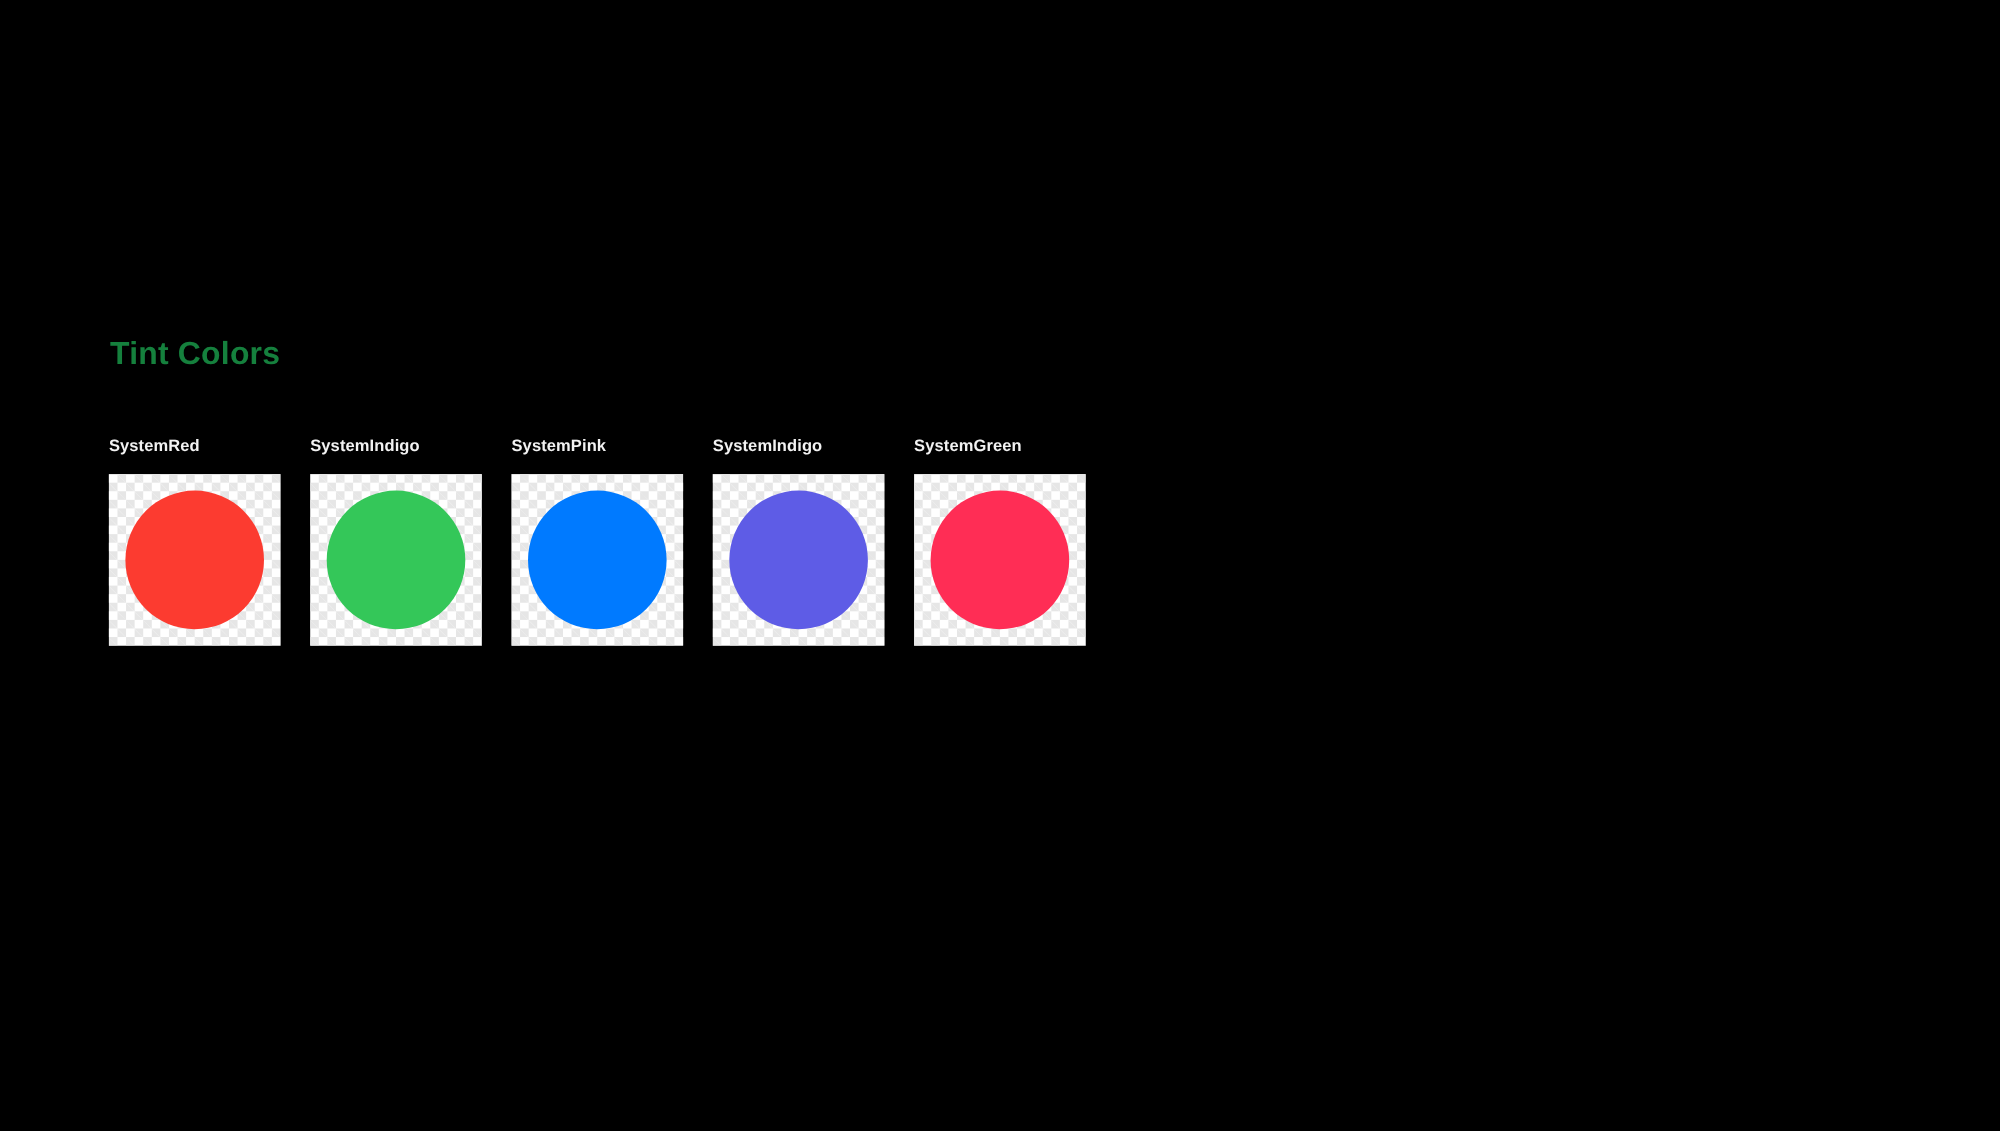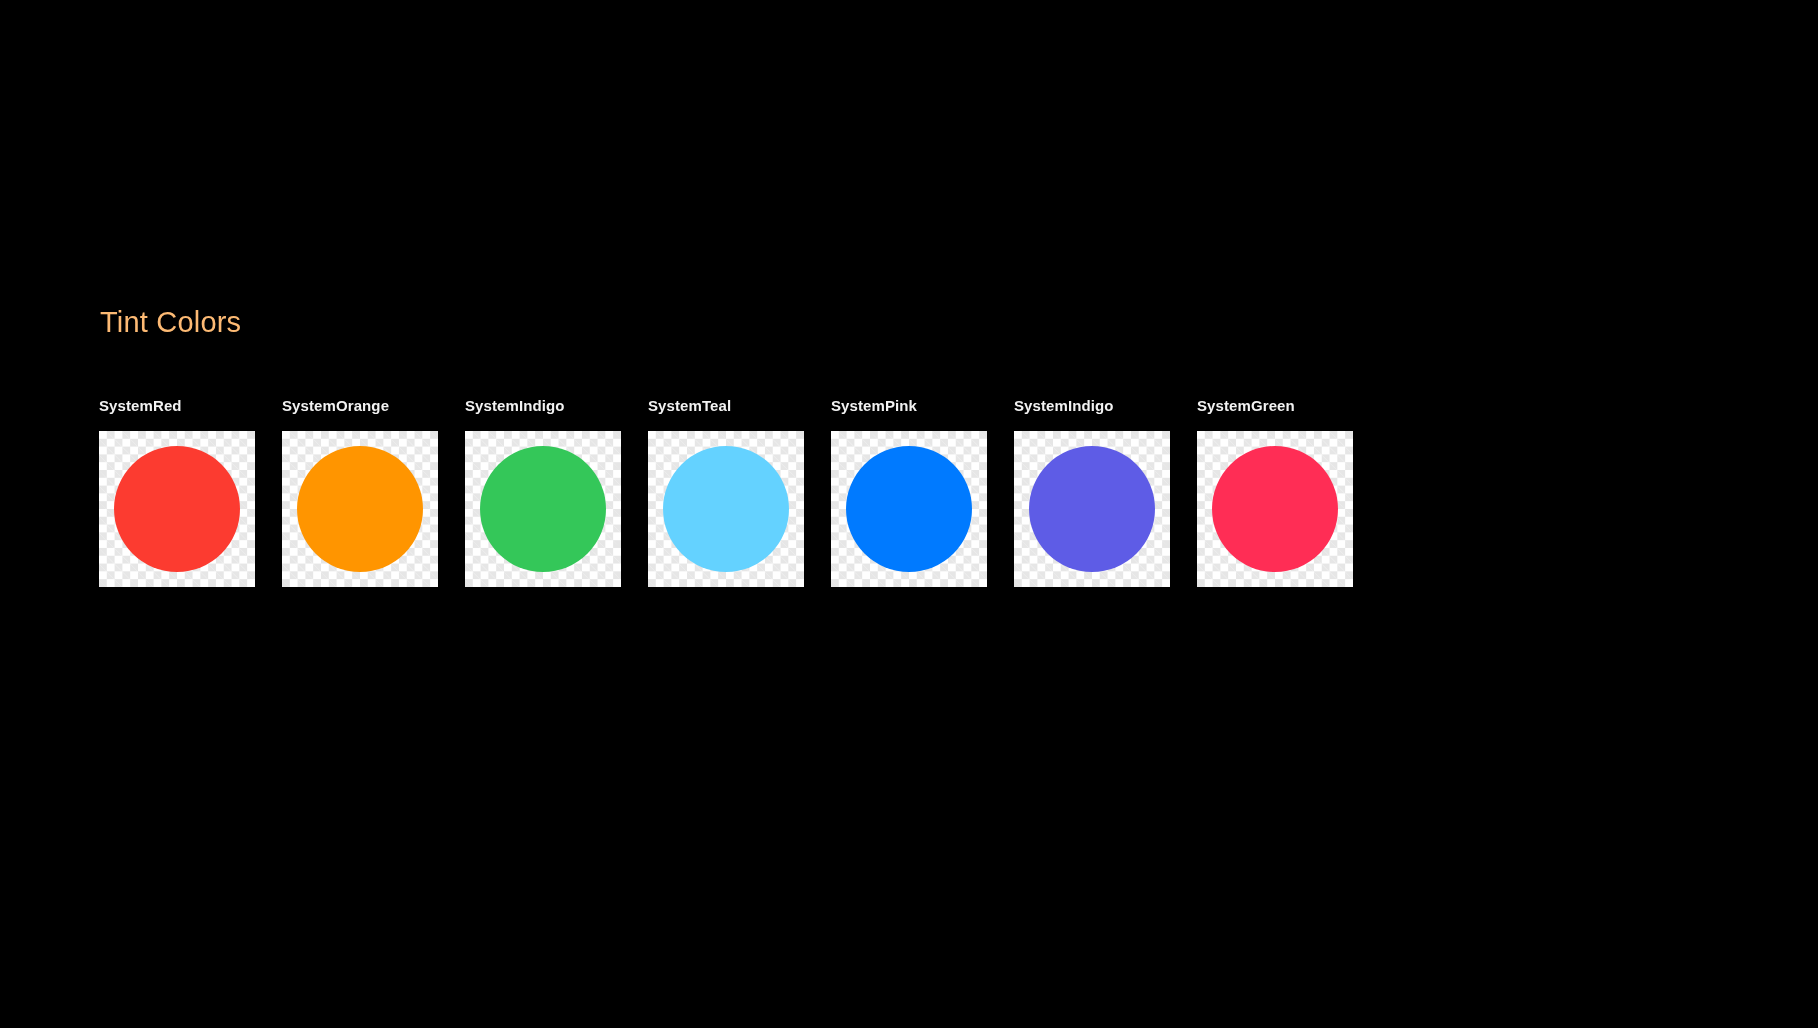--- a/index.html
+++ b/index.html
@@ -21,22 +21,22 @@
     inset: 0;
     background: #000000;
   }
 
   
   .section-title {
     position: absolute;
     left: 100px;
     top: 305px;
     font-size: 29px;
-    font-weight: normal;
-    color: #fdba74;
+    font-weight: bold;
+    color: #15803d;
     letter-spacing: 0.2px;
     line-height: 1.2;
     white-space: nowrap;
   }
 
   
   .swatch-row {
     position: absolute;
     left: 99px;
     top: 398px;
@@ -96,35 +96,23 @@
   <div class="section-title">Tint Colors</div>
 
   <div class="swatch-row">
       <div class="swatch-item">
         <div class="swatch-label">SystemRed</div>
         <div class="swatch-tile">
           <div class="swatch-circle" style="background: rgb(252, 59, 48);"></div>
         </div>
       </div>
       <div class="swatch-item">
-        <div class="swatch-label">SystemOrange</div>
-        <div class="swatch-tile">
-          <div class="swatch-circle" style="background: rgb(255, 149, 0);"></div>
-        </div>
-      </div>
-      <div class="swatch-item">
         <div class="swatch-label">SystemIndigo</div>
         <div class="swatch-tile">
           <div class="swatch-circle" style="background: rgb(52, 199, 89);"></div>
-        </div>
-      </div>
-      <div class="swatch-item">
-        <div class="swatch-label">SystemTeal</div>
-        <div class="swatch-tile">
-          <div class="swatch-circle" style="background: rgb(100, 210, 255);"></div>
         </div>
       </div>
       <div class="swatch-item">
         <div class="swatch-label">SystemPink</div>
         <div class="swatch-tile">
           <div class="swatch-circle" style="background: rgb(0, 122, 255);"></div>
         </div>
       </div>
       <div class="swatch-item">
         <div class="swatch-label">SystemIndigo</div>

